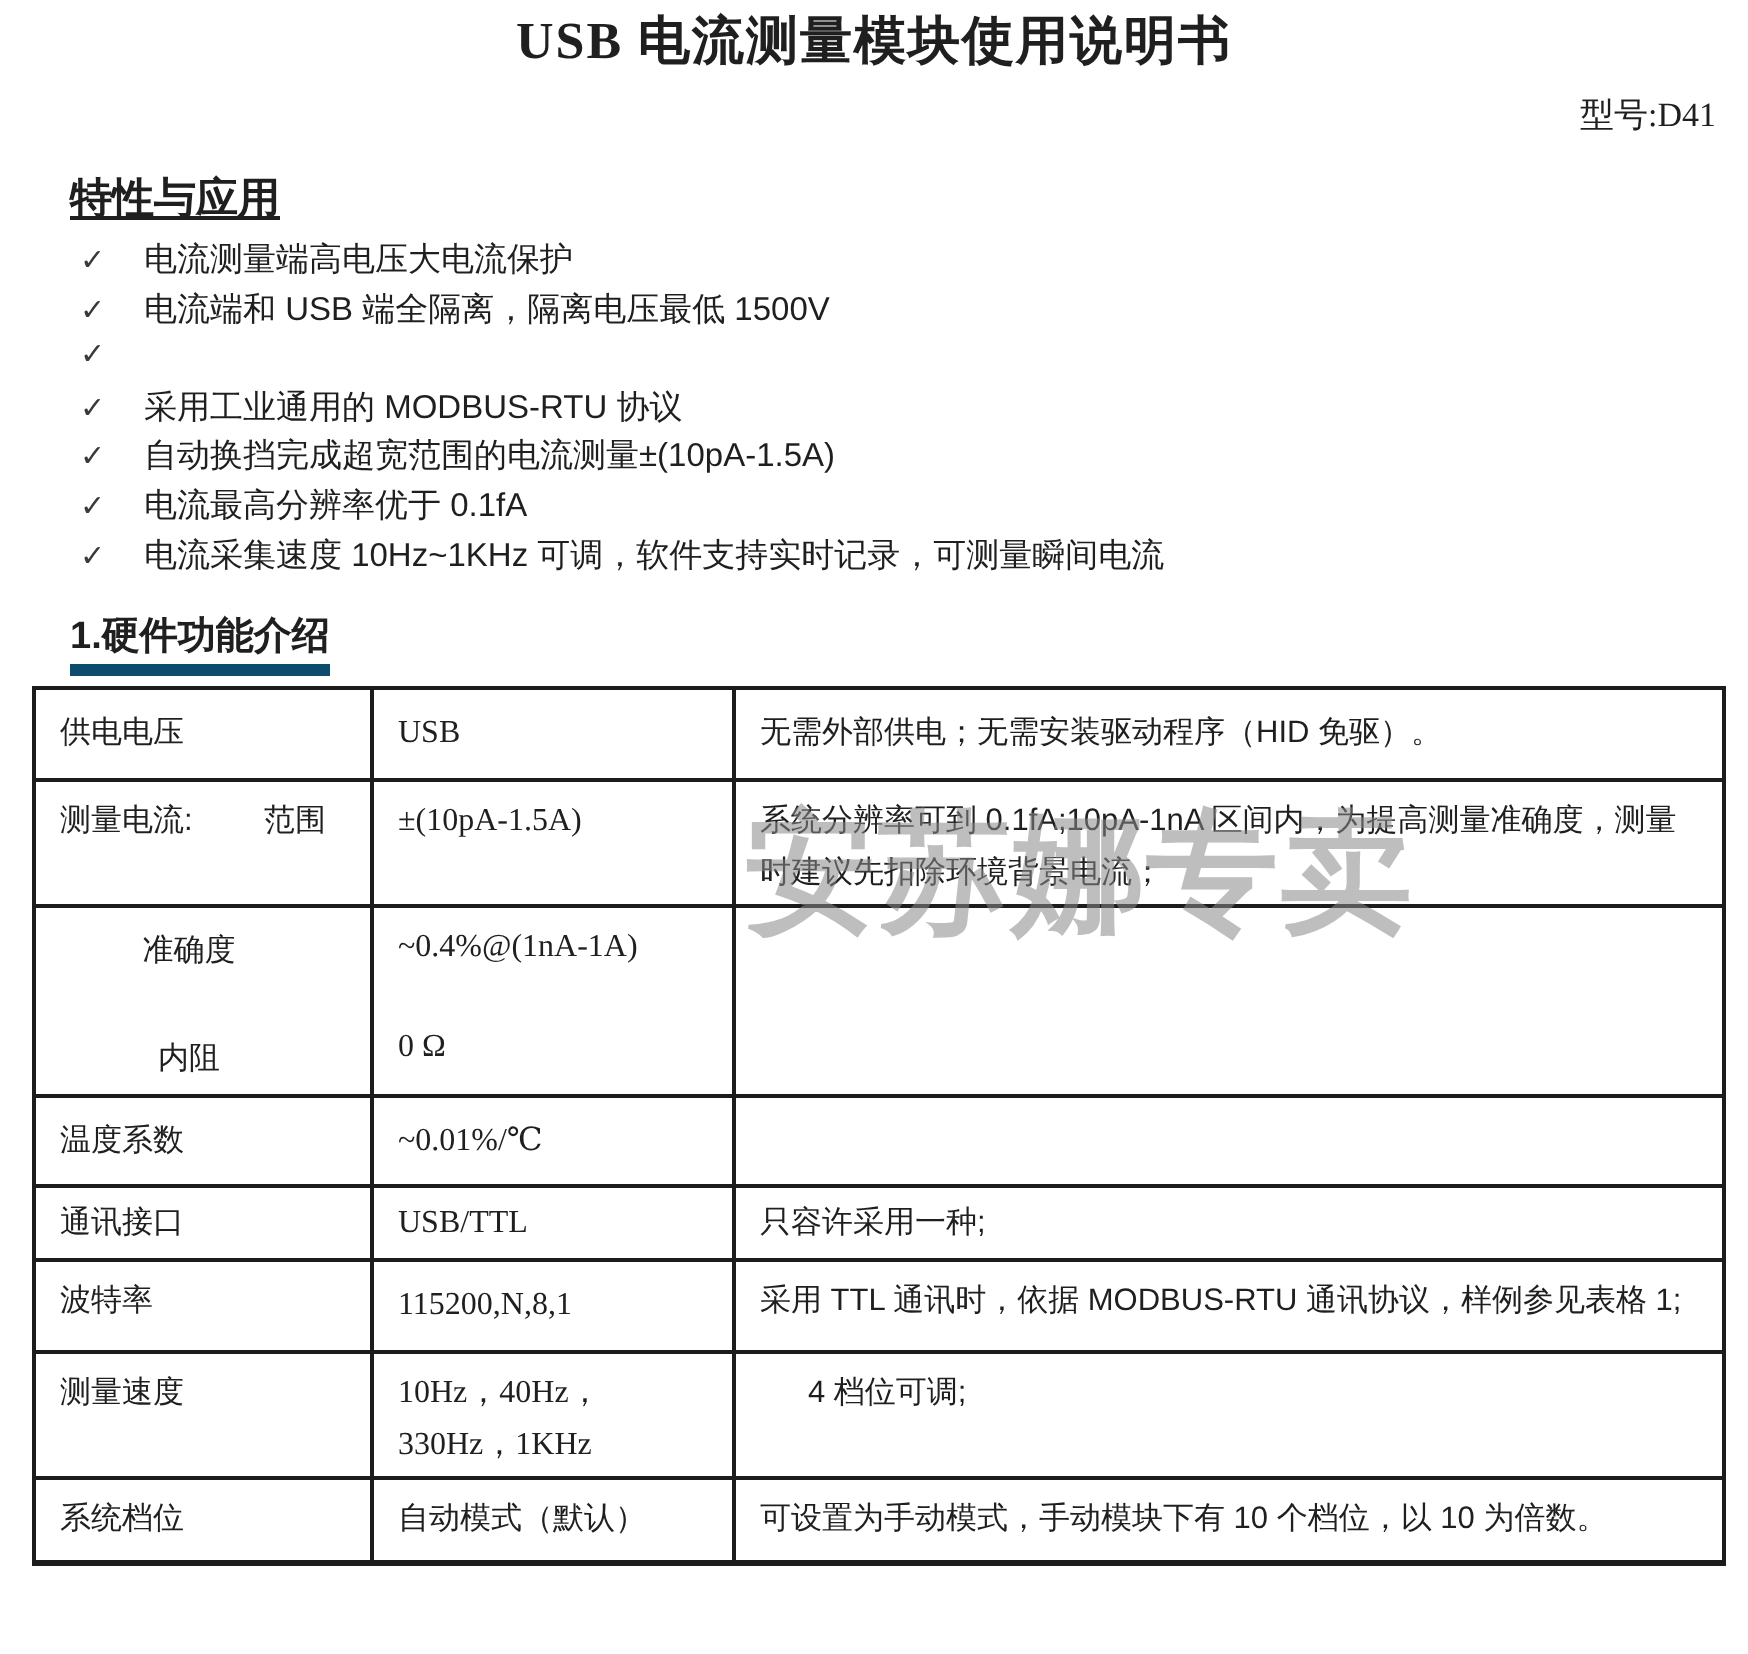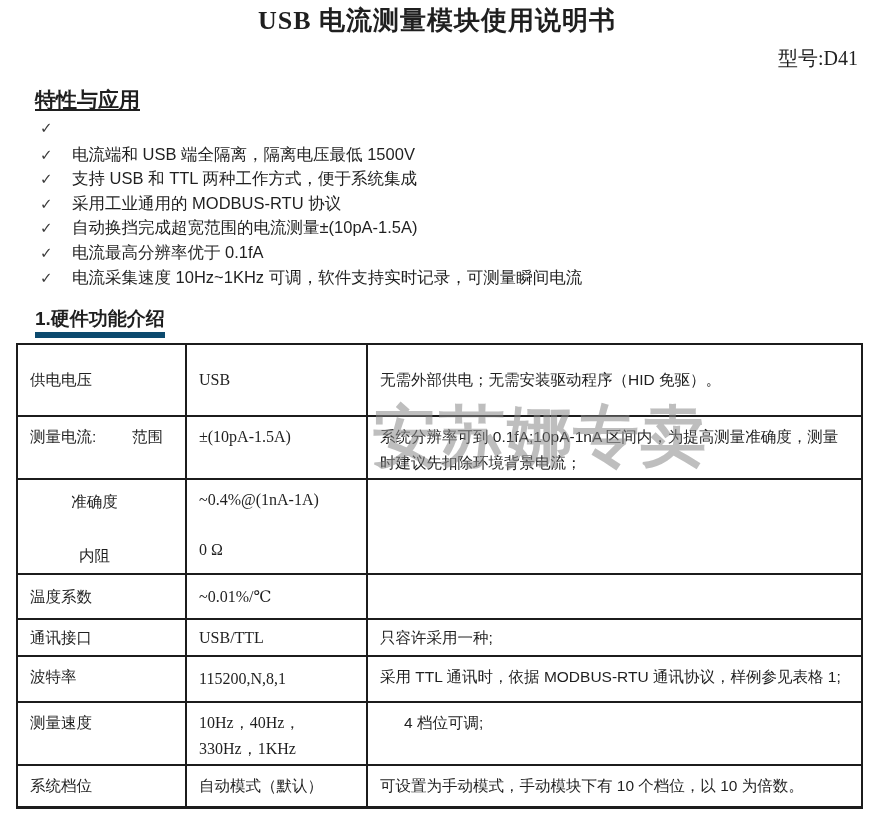--- a/index.html
+++ b/index.html
@@ -18,21 +18,21 @@
     font-family: "Liberation Serif", "DejaVu Serif", serif;
     font-size: 26px; font-weight: bold;
     line-height: 34px;
     letter-spacing: 1px;
   }
   .model {
     margin-top: 6px;
     text-align: right;
     padding-right: 16px;
     font-family: "Liberation Serif", "DejaVu Serif", serif;
-    font-size: 20px;
+    font-size: 17px;
     line-height: 28px;
   }
   .features-heading {
     margin: 16px 0 0 35px;
     font-size: 21px; font-weight: bold;
     line-height: 24px;
     text-decoration: underline;
   }
   .features-list {
     list-style: none;
@@ -80,21 +80,21 @@
     padding: 2px 8px 2px 12px;
     line-height: 26px;
   }
   .spec-table th { font-size: 16px; color: #2a332e; }
   th.center { text-align: center; }
   th.left   { text-align: left; }
 
   .latin { font-family: "Liberation Serif", "DejaVu Serif", serif; font-size: 16px; }
 
   tr.hrow  { height: 44px; }
-  tr.r1 { height: 72px; }
+  tr.r1 { height: 46px; }
   tr.r2 { height: 58px; }
   tr.r3 { height: 73px; }
   tr.r4 { height: 45px; }
   tr.r5 { height: 37px; }
   tr.r6 { height: 46px; }
   tr.r7 { height: 62px; }
   tr.r8 { height: 42px; }
 
   td.vtop { vertical-align: top; padding-top: 7px; }
   td.param-split { }
@@ -123,28 +123,28 @@
 
   <h1 class="doc-title">USB 电流测量模块使用说明书</h1>
 
   <div class="model">型号:D41</div>
 
   <h2 class="features-heading">特性与应用</h2>
 
   <ul class="features-list">
     <li class="feature-item">
       <span class="check">✓</span>
+      <span class="feature-text">电流测量端高电压大电流保护</span>
     </li>
     <li class="feature-item">
       <span class="check">✓</span>
       <span class="feature-text">电流端和 USB 端全隔离，隔离电压最低 1500V</span>
     </li>
     <li class="feature-item">
       <span class="check">✓</span>
-      <span class="feature-text">支持 USB 和 TTL 两种工作方式，便于系统集成</span>
     </li>
     <li class="feature-item">
       <span class="check">✓</span>
       <span class="feature-text">采用工业通用的 MODBUS-RTU 协议</span>
     </li>
     <li class="feature-item">
       <span class="check">✓</span>
       <span class="feature-text">自动换挡完成超宽范围的电流测量±(10pA-1.5A)</span>
     </li>
     <li class="feature-item">

